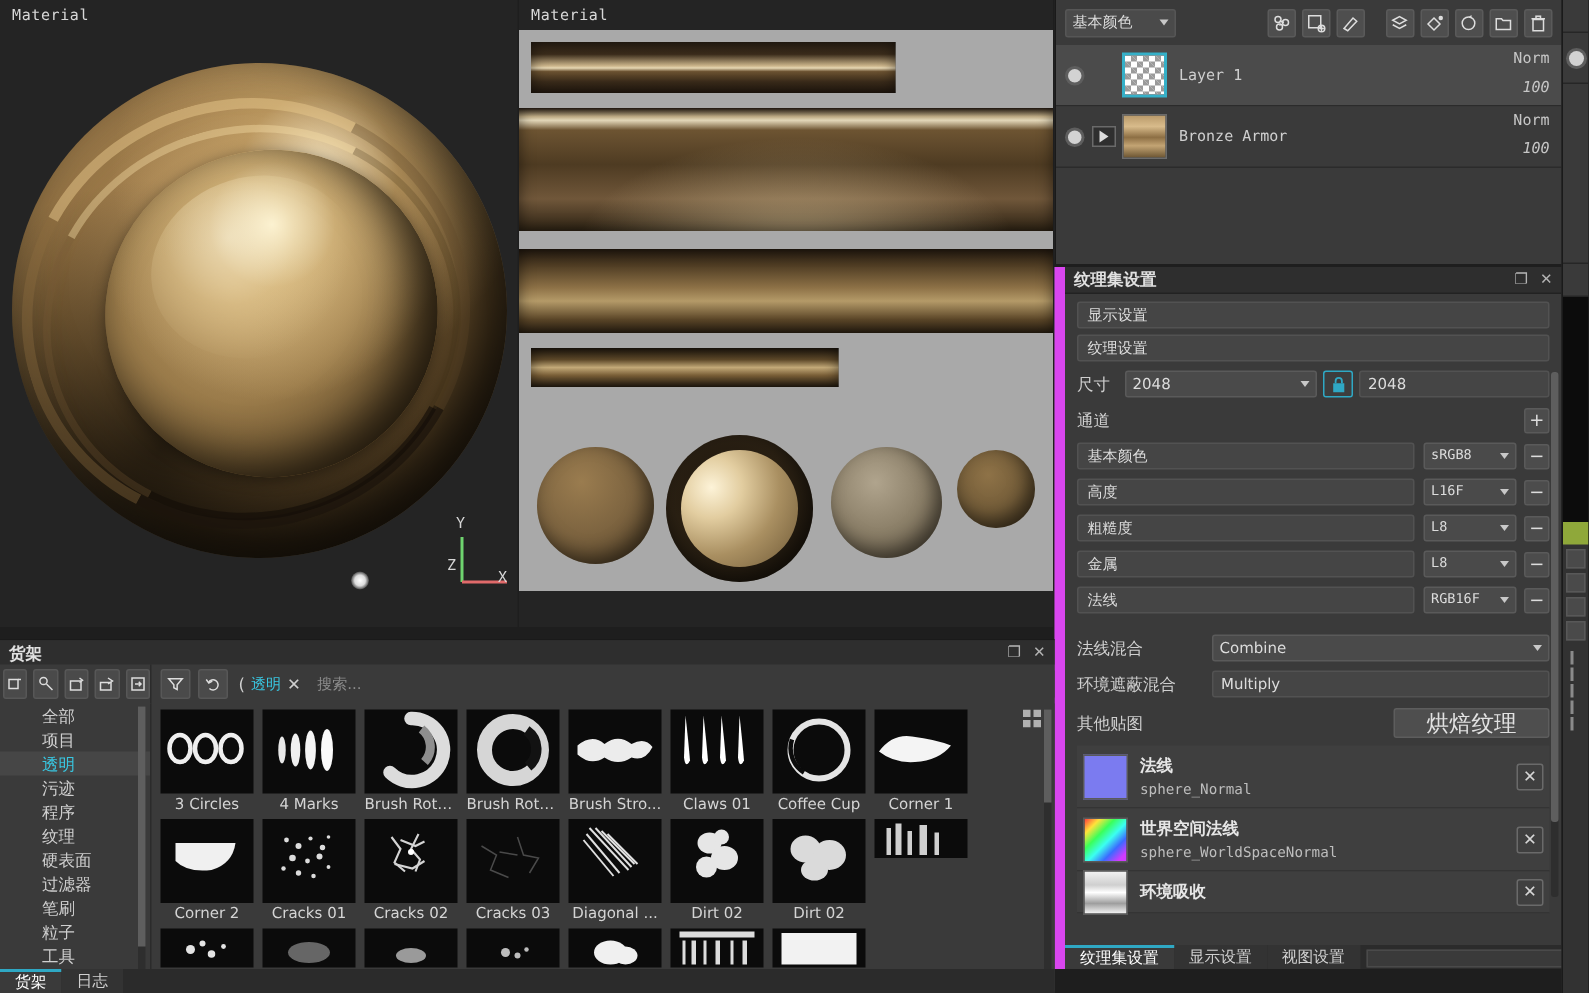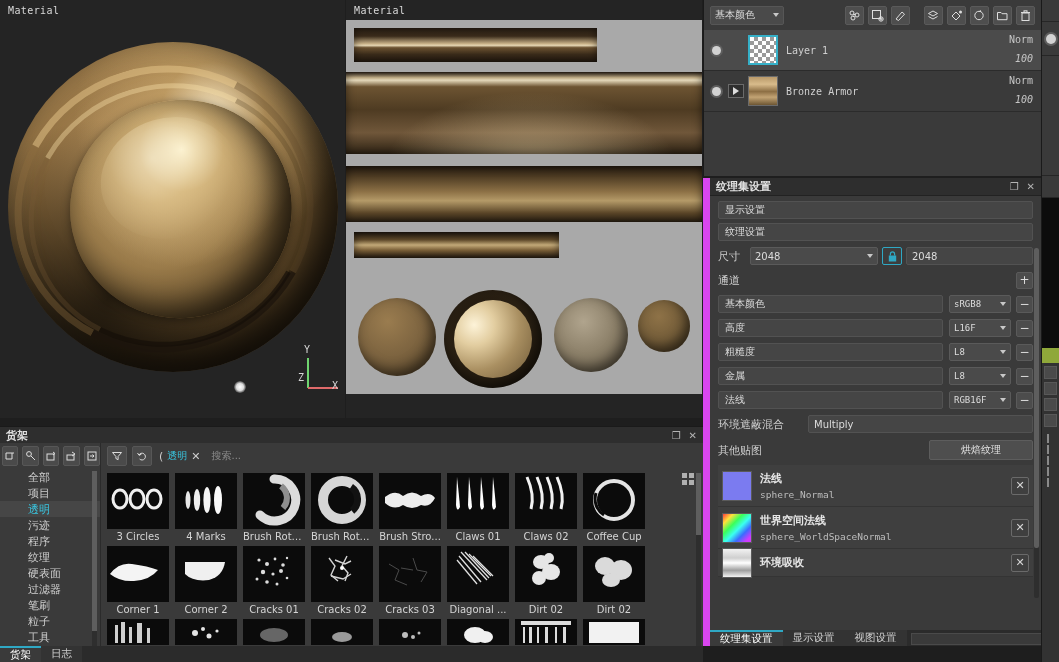--- a/index.html
+++ b/index.html
@@ -222,21 +222,21 @@
   .chan-name { flex: 1; height: 18px; background: #454545; border: 1px solid #525252;
     border-radius: 2px; display: flex; align-items: center; padding: 0 6px;
     font-size: 10px; color: #dcdcdc; }
   .chan-fmt { width: 62px; height: 18px; background: #4a4a4a; border: 1px solid #5a5a5a;
     border-radius: 2px; display: flex; align-items: center; padding: 0 4px; margin-left: 6px;
     font-family: "DejaVu Sans Mono", monospace; font-size: 9px; color: #dcdcdc; }
   .chan-fmt .lbl { flex: 1; }
   .bake-btn {
     width: 104px; height: 20px; background: #4e4e4e; border: 1px solid #5d5d5d;
     border-radius: 2px; display: flex; align-items: center; justify-content: center;
-    font-size: 10px; color: #e2e2e2; margin-left: auto;
+    font-size: 15px; color: #e2e2e2; margin-left: auto;
   }
   .map-item {
     display: flex; align-items: center; height: 42px; background: #3f3f3f;
     border-bottom: 1px solid #343434; padding: 0 4px;
   }
   .map-thumb { width: 30px; height: 30px; border: 1px solid #5a5a5a; flex: none; }
   .map-thumb.normal { background: #7b7bf0; }
   .map-thumb.wsn { background:
       linear-gradient(135deg, #ff3b3b 0%, #ffe23b 18%, #3bff5a 36%, #3bfff0 54%, #3b6bff 72%, #d13bff 90%);
     background-size: 100% 100%;
@@ -524,20 +524,27 @@
       </div>
       <div class="chan-row">
         <div class="chan-name">法线</div>
         <div class="chan-fmt">
           <span class="lbl">RGB16F</span>
           <span class="caret"></span>
         </div>
         <div class="minusbtn">−</div>
       </div>
 
+      <div class="row" style="margin-top:10px">
+        <div class="row-lbl w">法线混合</div>
+        <div class="sel-field" style="flex:1">
+          <span style="flex:1">Combine</span>
+          <span class="caret"></span>
+        </div>
+      </div>
 
       <div class="row">
         <div class="row-lbl w">环境遮蔽混合</div>
         <div class="field" style="flex:1">Multiply</div>
       </div>
 
       <div class="row" style="height:26px">
         <div class="row-lbl w">其他贴图</div>
         <div class="bake-btn">烘焙纹理</div>
       </div>
@@ -721,31 +728,20 @@
               <svg class="art" viewBox="0 0 62 56">
                   <path d="M10 4 q2 18 3 30 q-3 6 -4 -2 Z" fill="#fff"></path>
                   <path d="M22 4 q2 18 3 30 q-3 6 -4 -2 Z" fill="#fff"></path>
                   <path d="M34 4 q2 18 3 30 q-3 6 -4 -2 Z" fill="#fff"></path>
                   <path d="M46 4 q2 18 3 30 q-3 6 -4 -2 Z" fill="#fff"></path>
                 </svg>
             </div>
             <div class="gname">Claws 01</div>
           </div>
 
-          <div class="gcell">
-            <div class="gthumb">
-              <svg class="art" viewBox="0 0 62 56">
-                  <path d="M12 4 q8 18 4 32" fill="none" stroke="#f2f2f2" stroke-width="3"></path>
-                  <path d="M22 4 q8 18 4 32" fill="none" stroke="#f2f2f2" stroke-width="3"></path>
-                  <path d="M32 4 q8 18 4 32" fill="none" stroke="#f2f2f2" stroke-width="3"></path>
-                  <path d="M42 4 q8 18 4 32" fill="none" stroke="#f2f2f2" stroke-width="3"></path>
-                </svg>
-            </div>
-            <div class="gname">Claws 02</div>
-          </div>
 
           <div class="gcell">
             <div class="gthumb">
               <svg class="art" viewBox="0 0 62 56">
                   <circle cx="31" cy="27" r="19" fill="none" stroke="#e4e4e4" stroke-width="4"></circle>
                   <path d="M13 20 a19 19 0 0 0 8 22" fill="none" stroke="#0b0b0b" stroke-width="3"></path>
                 </svg>
             </div>
             <div class="gname">Coffee Cup</div>
           </div>

